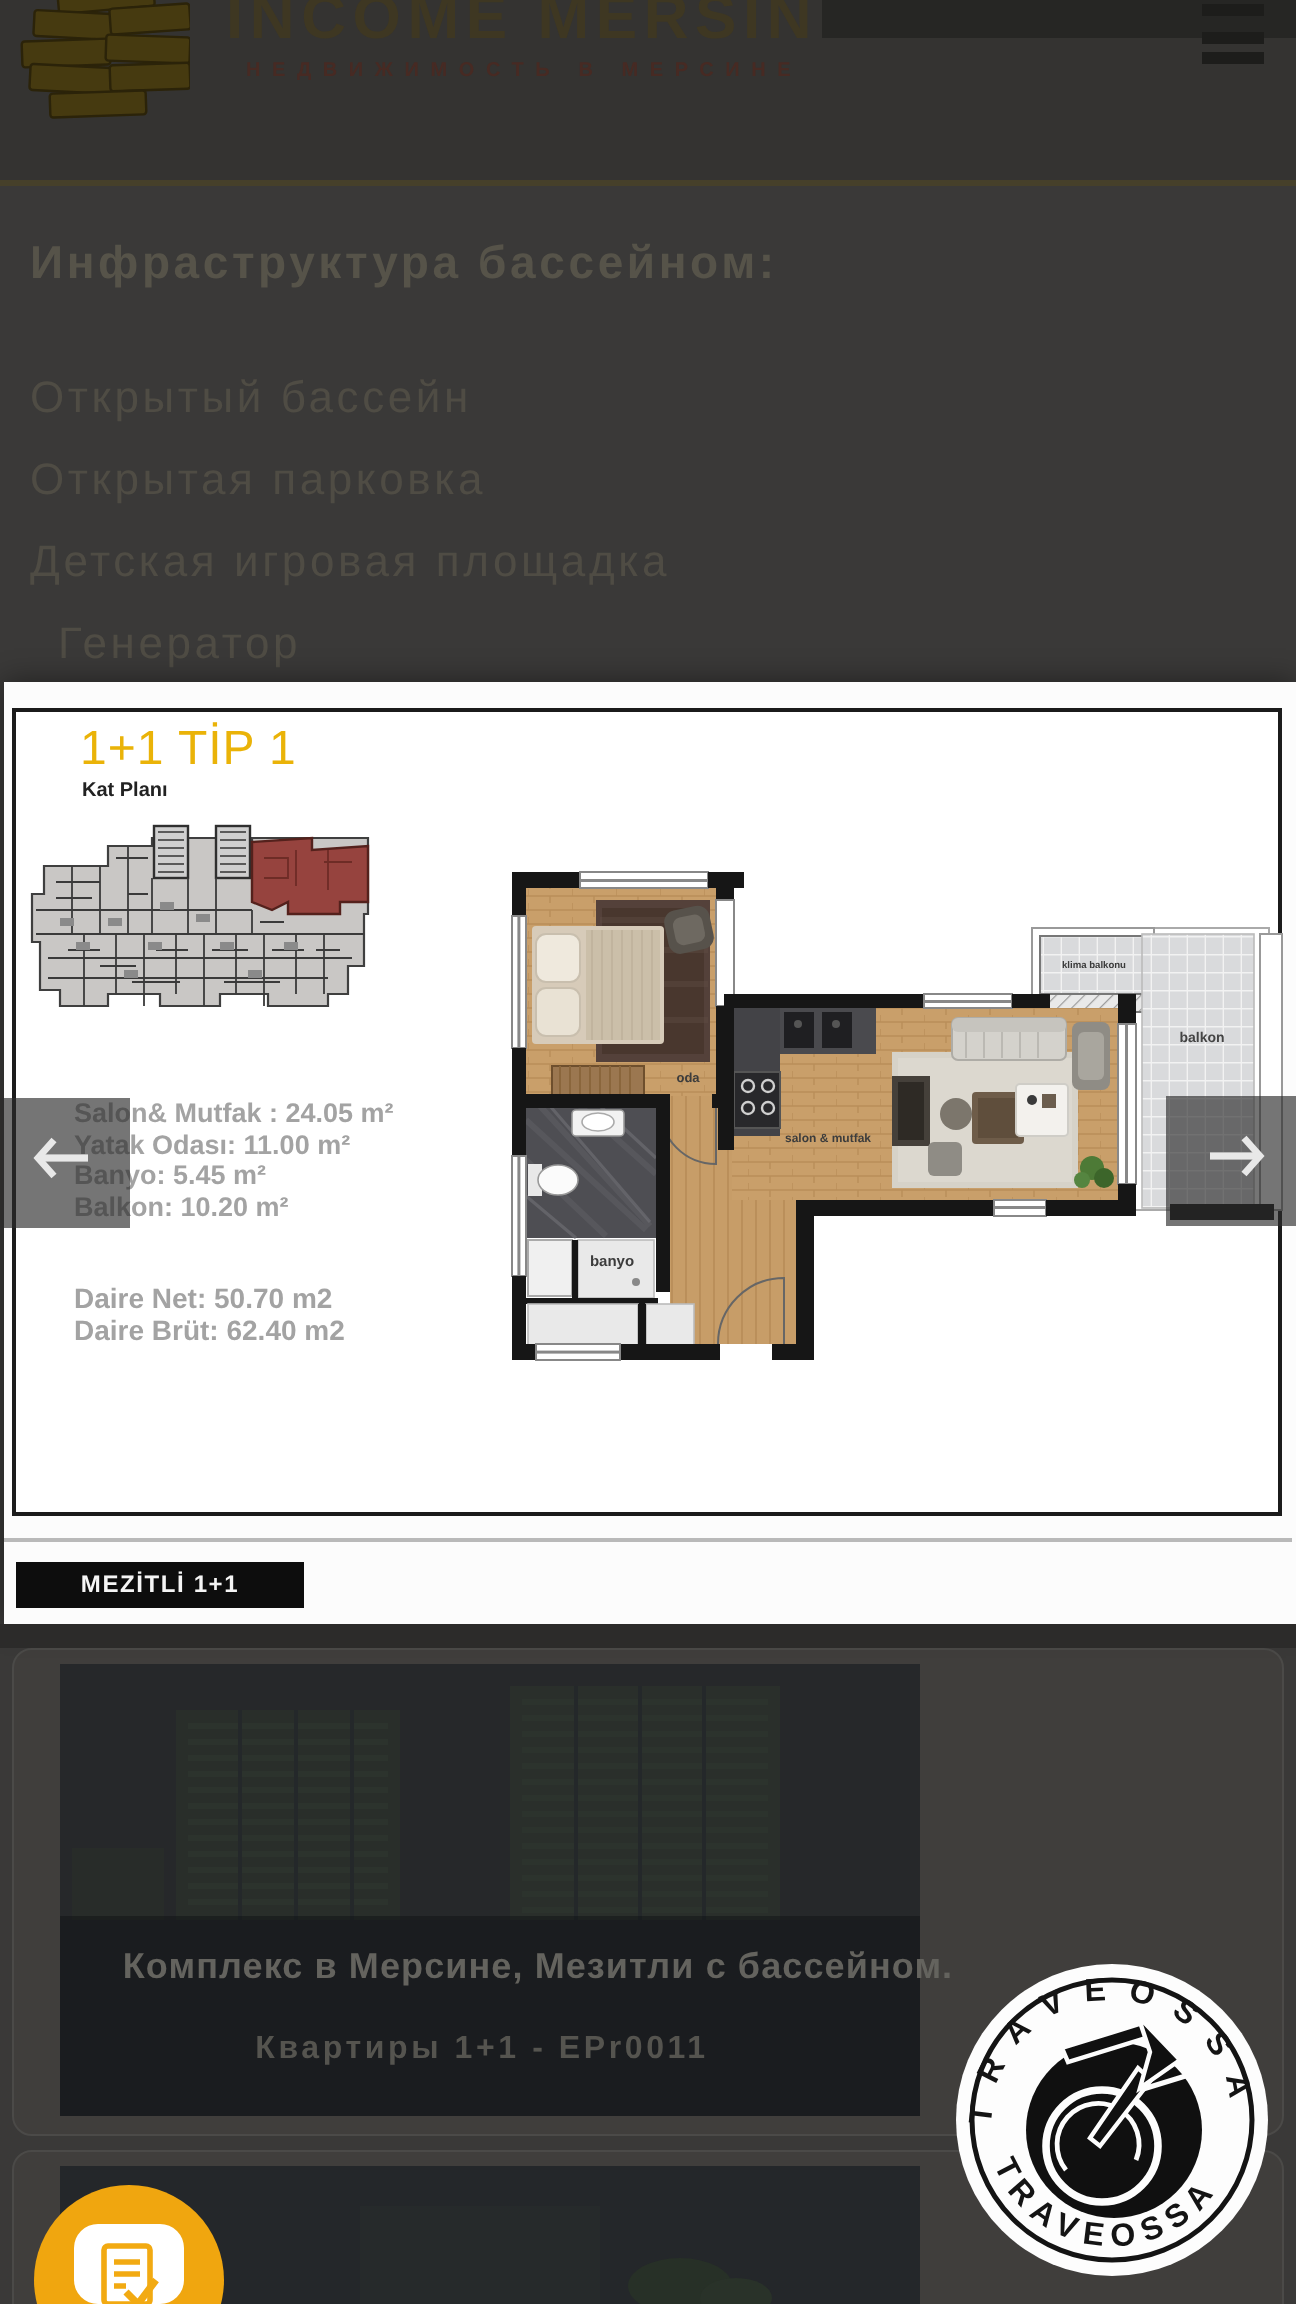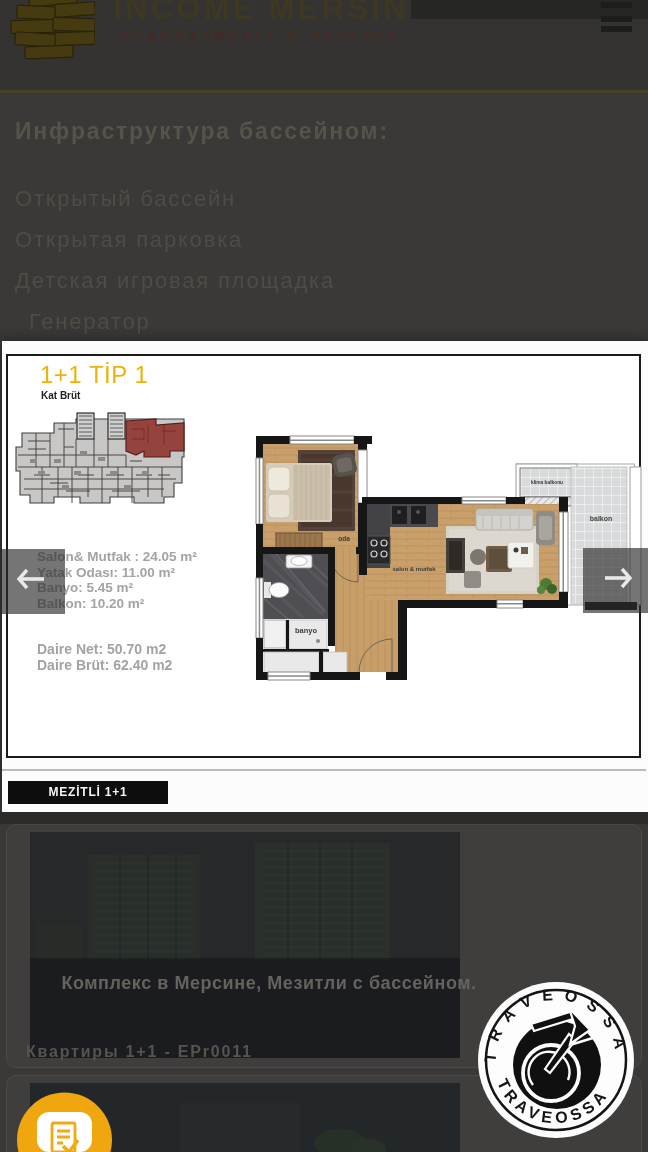--- a/index.html
+++ b/index.html
@@ -62,41 +62,41 @@
     </g>
     <rect x="6" y="92" width="46" height="36" fill="#282c29"></rect>
     <rect x="0" y="128" width="430" height="98" fill="#25272a"></rect>
   </svg>
 </div>
 
 <div class="abs" style="left:30px;top:958px;width:430px;height:100px;background:rgba(12,14,16,0.42);"></div>
 
 <div class="abs" style="left:26px;top:973px;width:430px;text-align:center;color:#64635e;font-size:18px;font-weight:bold;letter-spacing:0.55px;margin-left:28px;">Комплекс в Мерсине, Мезитли с бассейном.</div>
 
-<div class="abs" style="left:26px;top:1016px;width:430px;text-align:left;color:#55544f;font-size:16px;font-weight:bold;letter-spacing:1.8px;margin-top:27px;">Квартиры 1+1 - EPr0011</div>
+<div class="abs" style="left:26px;top:1016px;width:430px;text-align:center;color:#55544f;font-size:16px;font-weight:bold;letter-spacing:1.8px;">Квартиры 1+1 - EPr0011</div>
 
 <div class="abs" style="left:6px;top:1075px;width:634px;height:77px;background:#403e3c;border:1px solid #4b4a48;border-radius:10px 10px 0 0;"></div>
 
 <div class="abs" style="left:30px;top:1083px;width:430px;height:69px;background:#24272a;">
   <svg width="430" height="69" viewBox="0 0 430 69">
     <ellipse cx="310" cy="60" rx="26" ry="14" fill="#273027"></ellipse>
     <ellipse cx="338" cy="66" rx="18" ry="10" fill="#293229"></ellipse>
     <rect x="150" y="20" width="120" height="49" fill="#262a2b"></rect>
   </svg>
 </div>
 
 <div class="abs" style="left:2px;top:341px;width:646px;height:471px;background:#fcfcfc;box-shadow:0 0 14px rgba(0,0,0,0.45);"></div>
 
 <div class="abs" style="left:6px;top:354px;width:635px;height:404px;border:2px solid #1b1b1b;box-sizing:border-box;background:#fff;"></div>
 
 <div class="abs" style="left:2px;top:769px;width:644px;height:2px;background:#b9b9b9;"></div>
 
 <div class="abs" style="left:40px;top:361px;color:#eab308;font-size:24px;font-weight:normal;letter-spacing:0.5px;">1+1 TİP 1</div>
 
-<div class="abs" style="left:41px;top:390px;color:#222;font-size:10px;font-weight:bold;">Kat Brüt</div>
+<div class="abs" style="left:41px;top:390px;color:#222;font-size:10px;font-weight:bold;">Kat Planı</div>
 
 <svg class="abs" style="left:14px;top:411px;" width="172" height="98" viewBox="0 0 172 98">
 
   <path d="M8 22 L40 22 L40 12 L62 12 L62 8 L100 8 L100 12 L112 12 L112 8 L170 8 L170 46 L168 46 L168 72 L160 72 L160 86 L150 86 L150 92 L120 92 L120 86 L96 86 L96 92 L66 92 L66 86 L40 86 L40 92 L16 92 L16 84 L6 84 L6 60 L2 60 L2 36 L8 36 Z" fill="#c9c7c5" stroke="#3f3f3f" stroke-width="1.1"></path>
 
   <rect x="63" y="2" width="17" height="26" fill="#cfcfcf" stroke="#2f2f2f" stroke-width="1.2"></rect>
   <path d="M65 5h13M65 9h13M65 13h13M65 17h13M65 21h13M65 25h13" stroke="#5a5a5a" stroke-width="1"></path>
   <rect x="94" y="2" width="17" height="26" fill="#cfcfcf" stroke="#2f2f2f" stroke-width="1.2"></rect>
   <path d="M96 5h13M96 9h13M96 13h13M96 17h13M96 21h13M96 25h13" stroke="#5a5a5a" stroke-width="1"></path>
 
@@ -340,21 +340,21 @@
 </svg>
 
 <div class="abs" style="left:583px;top:548px;width:65px;height:65px;background:rgba(43,43,43,0.65);"></div>
 <svg class="abs" style="left:601px;top:566px;" width="32" height="28" viewBox="0 0 32 28">
   <path d="M21 3 L29 12 L21 21" stroke="#e8e8e8" stroke-width="3.4" fill="none"></path>
   <rect x="4" y="10.2" width="25" height="3.6" fill="#e8e8e8"></rect>
 </svg>
 
 <div class="abs" style="left:0;top:812px;width:648px;height:12px;background:#2c2b2a;"></div>
 
-<div class="abs" style="left:8px;top:781px;width:160px;height:23px;background:#0d0d0d;color:#f5f5f5;font-size:12px;font-weight:bold;letter-spacing:0.8px;text-align:center;line-height:23px;">MEZİTLİ 1+1</div>
+<div class="abs" style="left:8px;top:781px;width:144px;height:23px;background:#0d0d0d;color:#f5f5f5;font-size:12px;font-weight:bold;letter-spacing:0.8px;text-align:center;line-height:23px;">MEZİTLİ 1+1</div>
 
 <svg class="abs" style="left:16px;top:1091px;" width="97" height="61" viewBox="0 0 97 61">
   <circle cx="48.5" cy="49" r="47.5" fill="#f0a60f"></circle>
   <rect x="21" y="21" width="55" height="40" rx="12" fill="#fff"></rect>
   <g stroke="#f2aa12" stroke-width="2.8" fill="none">
     <rect x="36" y="32" width="23" height="29" rx="2"></rect>
     <path d="M41 40h13M41 46h13M41 52h6"></path>
     <path d="M47 55l6 6 9-12" stroke-width="3.6"></path>
   </g>
 </svg>

